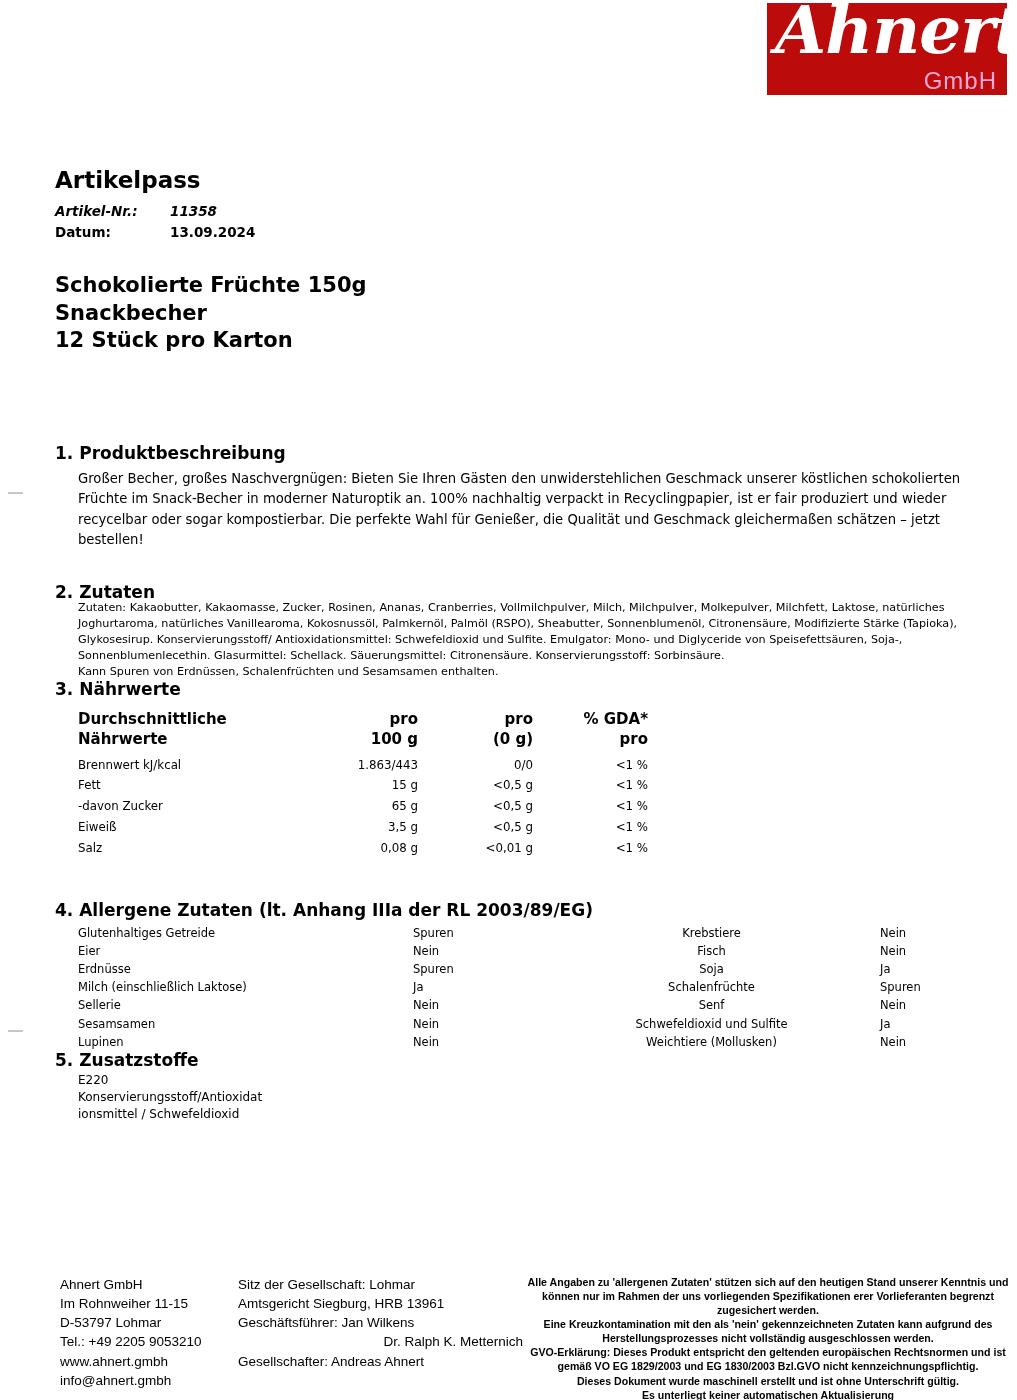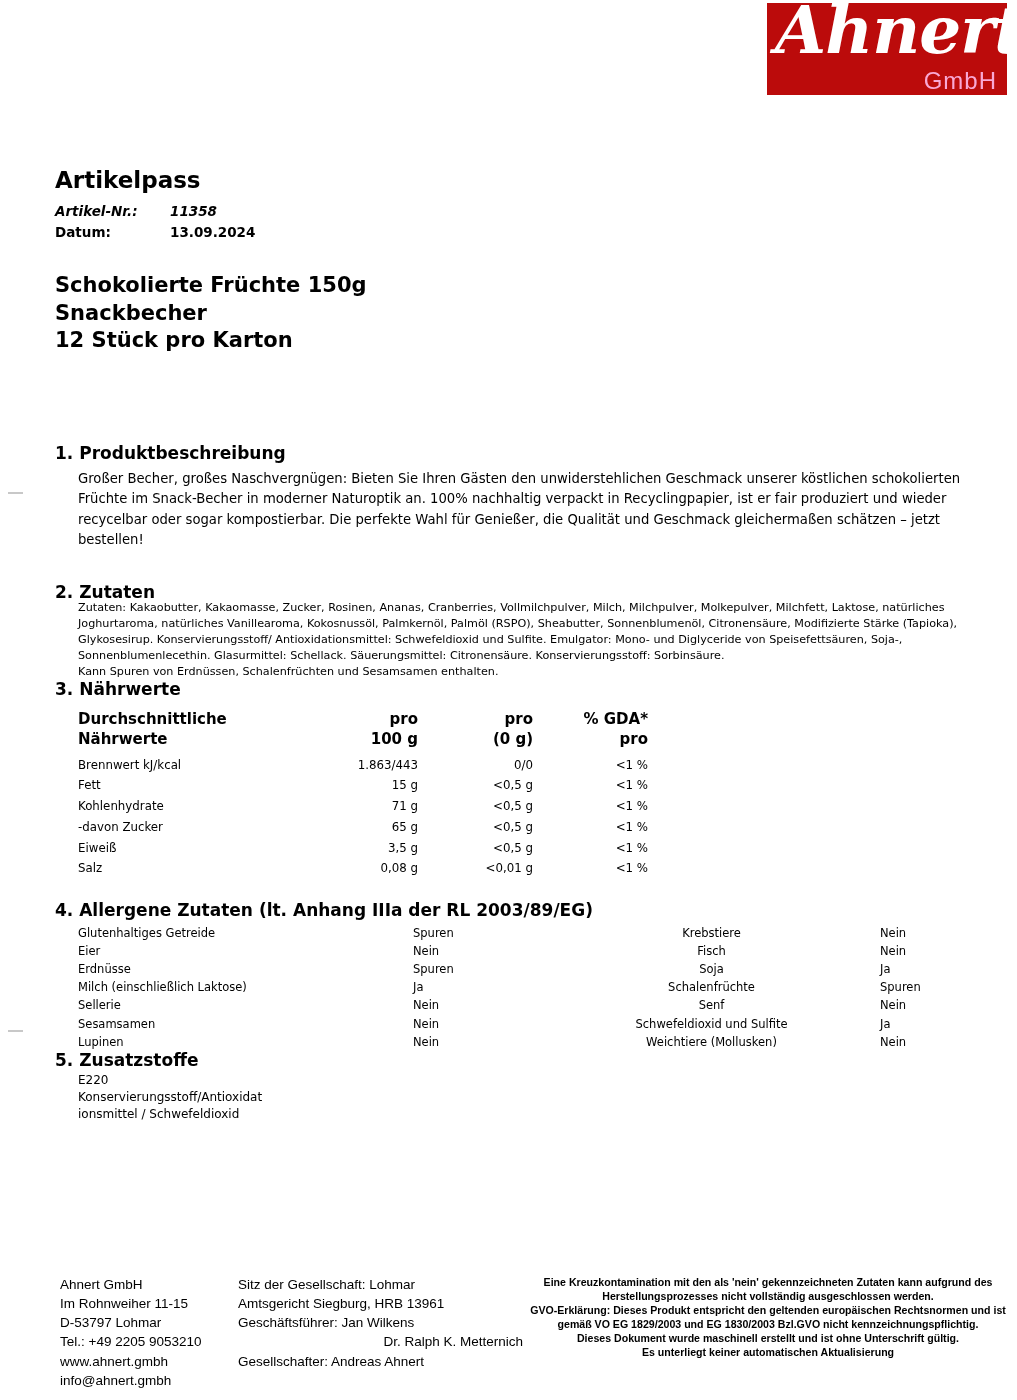--- a/index.html
+++ b/index.html
@@ -277,26 +277,20 @@
         <td class="v">0/0</td>
         <td class="v">&lt;1 %</td>
       </tr>
       <tr>
         <td class="n">Fett</td>
         <td class="v">15 g</td>
         <td class="v">&lt;0,5 g</td>
         <td class="v">&lt;1 %</td>
       </tr>
       <tr>
-        <td class="n">Kohlenhydrate</td>
-        <td class="v">71 g</td>
-        <td class="v">&lt;0,5 g</td>
-        <td class="v">&lt;1 %</td>
-      </tr>
-      <tr>
         <td class="n">-davon Zucker</td>
         <td class="v">65 g</td>
         <td class="v">&lt;0,5 g</td>
         <td class="v">&lt;1 %</td>
       </tr>
       <tr>
         <td class="n">Eiweiß</td>
         <td class="v">3,5 g</td>
         <td class="v">&lt;0,5 g</td>
         <td class="v">&lt;1 %</td>
@@ -376,17 +370,18 @@
 
 <div class="footer-col" id="footer-legal">
   <div>Sitz der Gesellschaft: Lohmar</div>
   <div>Amtsgericht Siegburg, HRB 13961</div>
   <div>Geschäftsführer: Jan Wilkens</div>
   <div class="indent">Dr. Ralph K. Metternich</div>
   <div>Gesellschafter: Andreas Ahnert</div>
 </div>
 
 <div class="footer-disclaimer">
+  <p>Alle Angaben zu 'allergenen Zutaten' stützen sich auf den heutigen Stand unserer Kenntnis und können nur im Rahmen der uns vorliegenden Spezifikationen erer Vorlieferanten begrenzt zugesichert werden.</p>
   <p>Eine Kreuzkontamination mit den als 'nein' gekennzeichneten Zutaten kann aufgrund des Herstellungsprozesses nicht vollständig ausgeschlossen werden.</p>
   <p>GVO-Erklärung: Dieses Produkt entspricht den geltenden europäischen Rechtsnormen und ist gemäß VO EG 1829/2003 und EG 1830/2003 Bzl.GVO nicht kennzeichnungspflichtig.</p>
   <p>Dieses Dokument wurde maschinell erstellt und ist ohne Unterschrift gültig.</p>
   <p>Es unterliegt keiner automatischen Aktualisierung</p>
 </div>
 
 </body></html>

